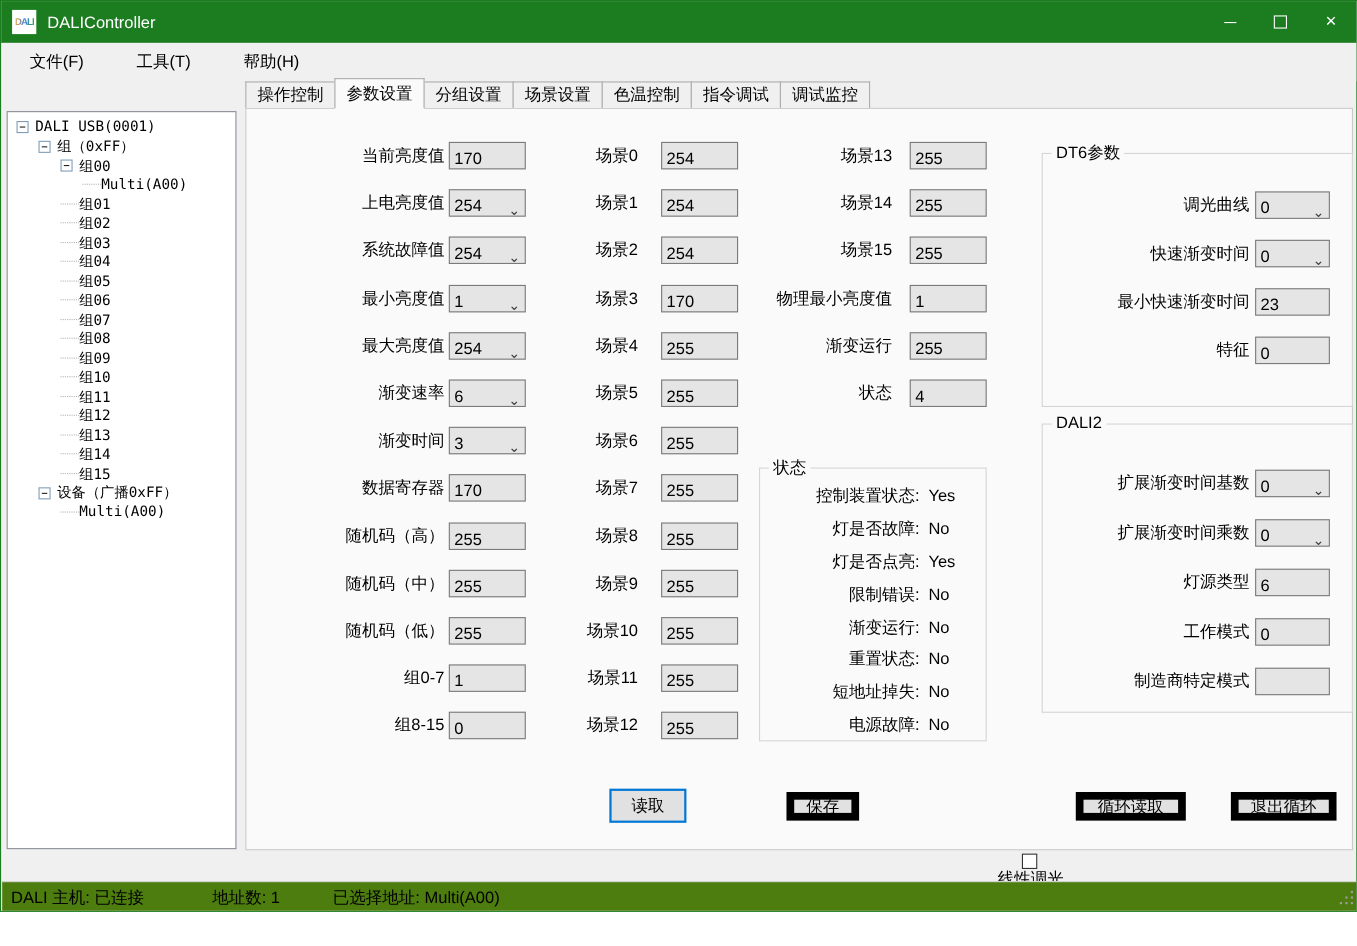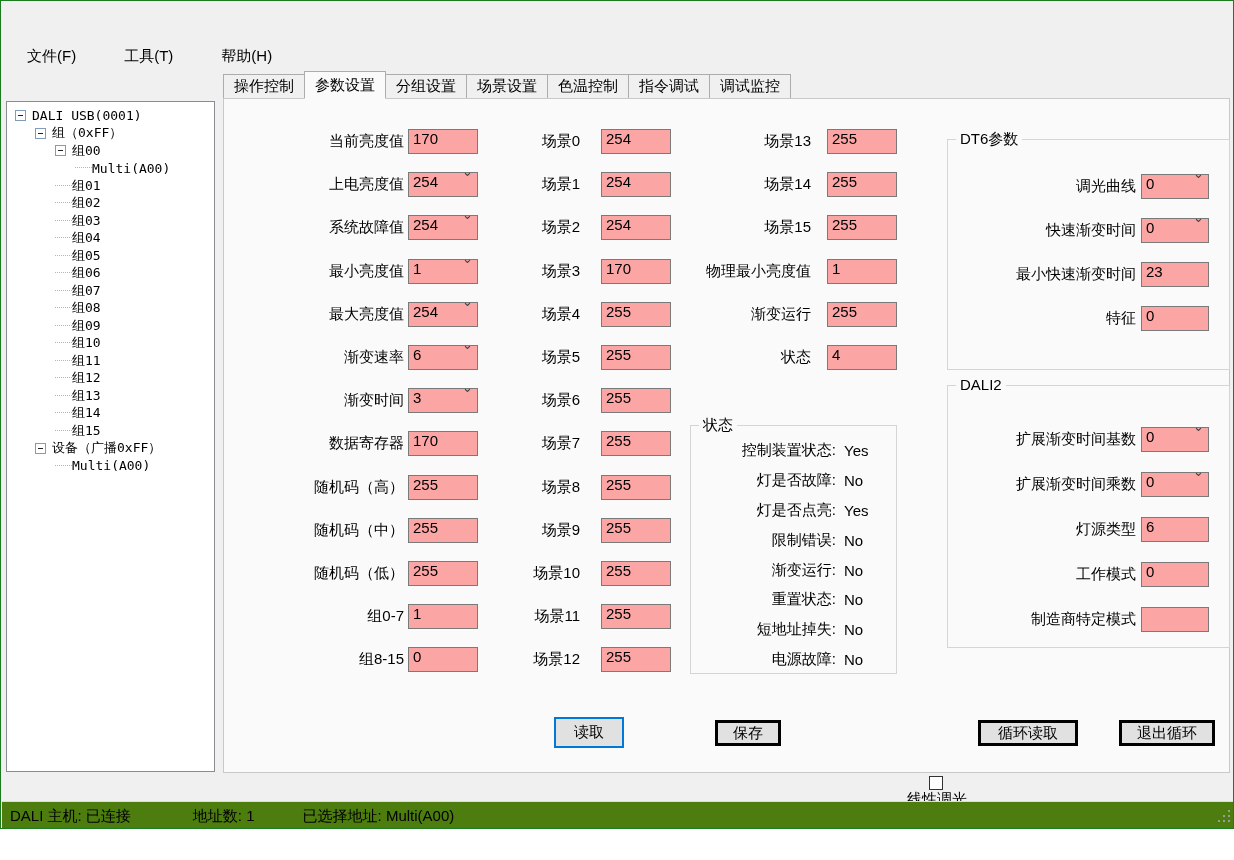--- a/index.html
+++ b/index.html
@@ -28,21 +28,21 @@
   .leafpad{width:17px;height:1px;border-top:1px dotted #b5b5b5;margin-right:0;flex:0 0 auto;}
   
   .tabstrip{position:absolute;left:222px;top:73px;display:flex;z-index:3;}
   .tab{height:24px;padding:0 10px;display:flex;align-items:center;font-size:15px;background:#f0f0f0;border:1px solid #acacac;border-bottom:none;margin-right:-1px;box-sizing:border-box;}
   .tab.v-true{background:#fafafa;height:28px;margin-top:-3px;position:relative;z-index:4;border-bottom:1px solid #fafafa;}
   .tabpage{position:absolute;left:222px;top:97px;width:1007px;height:675px;background:#fafafa;border:1px solid #c9c9c9;box-sizing:border-box;z-index:1;}
   
   .col{position:absolute;}
   .frow{display:flex;align-items:center;height:43.2px;}
   .lbl{flex:1 1 auto;text-align:right;font-size:15px;white-space:nowrap;}
-  .field{display:inline-flex;align-items:flex-start;border:1px solid #7a7a7a;background:#fca5a5;height:25px;width:70px;padding:0 4px;box-sizing:border-box;font-size:15px;flex:0 0 auto;}
+  .field{display:inline-flex;align-items:flex-end;border:1px solid #7a7a7a;background:#e5e5e5;height:25px;width:70px;padding:0 4px;box-sizing:border-box;font-size:15px;flex:0 0 auto;}
   .field .val{flex:1 1 auto;overflow:hidden;white-space:nowrap;}
   .field .arrow{font-size:13px;color:#404040;line-height:10px;margin-top:-6px;flex:0 0 auto;}
   .col1{left:58px;top:21px;width:196px;}
   .col1 .field{margin-left:4px;}
   .col2{left:283px;top:21px;width:164px;}
   .col2 .field{margin-left:21px;}
   .col3{left:463px;top:21px;width:210px;}
   .col3 .field{margin-left:16px;}
   
   .groupbox{position:absolute;border:1px solid #d5d5d5;box-sizing:border-box;}
@@ -50,21 +50,21 @@
   .gb-status{left:466px;top:326px;width:207px;height:249px;padding:10px 8px 0 0;}
   .srow{display:flex;align-items:center;height:29.8px;}
   .srow .lbl{font-size:15px;}
   .srow .sval{width:44px;text-align:left;margin-left:8px;font-size:15px;flex:0 0 auto;}
   .gb-dt6{left:723px;top:40px;width:283px;height:231px;padding-top:24px;box-sizing:border-box;padding-left:20px;}
   .gb-dali2{left:723px;top:286px;width:283px;height:263px;padding-top:31px;box-sizing:border-box;}
   .grow{display:flex;align-items:center;height:44px;padding-right:20px;}
   .gb-dali2 .grow{height:45px;}
   .grow .field{width:68px;margin-left:5px;}
   
-  .btn{position:absolute;background:#e1e1e1;border:3px solid #000000;font-size:15px;display:flex;align-items:center;justify-content:center;box-sizing:border-box;font-family:inherit;}
+  .btn{position:absolute;background:#e1e1e1;border:7px solid #000000;font-size:15px;display:flex;align-items:center;justify-content:center;box-sizing:border-box;font-family:inherit;}
   .btn-read{left:286px;top:618px;width:70px;height:31px;border:2px solid #0078d7;margin-left:44px;}
   .btn-save{left:491px;top:621px;width:66px;height:26px;}
   .btn-loop{left:754px;top:621px;width:100px;height:26px;}
   .btn-exit{left:895px;top:621px;width:96px;height:26px;}
   
   .chkrow{position:absolute;left:900px;top:775px;display:flex;align-items:center;flex-direction:column;}
   .chkbox{width:14px;height:14px;border:1px solid #333;background:#fff;box-sizing:border-box;flex:0 0 auto;}
   .chklbl{font-size:15px;margin-left:6px;}
   
   .statusbar{position:absolute;left:1px;top:800px;width:1232px;height:28px;background:#4d7c0f;border-top:1px solid #dcdcdc;display:flex;align-items:center;font-size:15px;}
@@ -74,20 +74,35 @@
   .sb-sel{margin-left:48px;}
   .grip{position:absolute;right:4px;top:8px;width:14px;height:14px;}
   .grip:before{content:"";position:absolute;right:0;top:0;width:2px;height:2px;background:#9b9b9b;
     box-shadow:0 5px 0 #9b9b9b,0 10px 0 #9b9b9b,-5px 5px 0 #9b9b9b,-5px 10px 0 #9b9b9b,-10px 10px 0 #9b9b9b;}
 </style>
 </head>
 <body>
 
 <div class="window">
 
+  <div class="titlebar">
+    <div class="app-icon">
+        <span>DALI</span>
+      </div>
+    <div class="title-text">DALIController</div>
+    <div class="winbtn">
+        <span class="mn"></span>
+      </div>
+    <div class="winbtn">
+        <span class="sq"></span>
+      </div>
+    <div class="winbtn">
+        <span>✕</span>
+      </div>
+  </div>
 
   <div class="menubar">
 
       <div class="menu-item">文件(F)</div>
 
       <div class="menu-item">工具(T)</div>
 
       <div class="menu-item">帮助(H)</div>
 
   </div>

